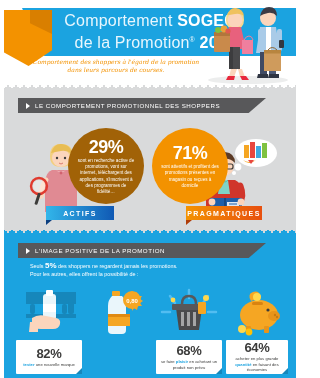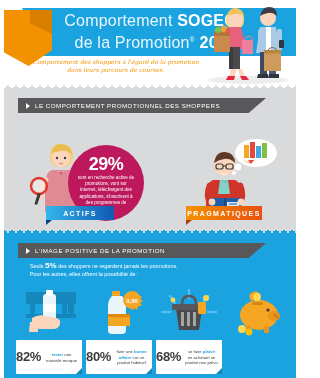--- a/index.html
+++ b/index.html
@@ -89,21 +89,21 @@
   #sec1 { left: 18px; top: 98px; width: 248px; }
   #sec2 { left: 18px; top: 243px; width: 248px; }
 
   
   .circle {
     position: absolute; border-radius: 50%;
     display: flex; flex-direction: column;
     align-items: center; justify-content: center;
     text-align: center; color: #ffffff;
   }
-  #circle-blue { left: 68px; top: 145px; width: 76px; height: 76px; background: #be185d; }
+  #circle-blue { left: 68px; top: 128px; width: 76px; height: 76px; background: #a16207; }
   #circle-orange { left: 152px; top: 128px; width: 76px; height: 76px; background: #f39200; }
   .circ-pct { font-size: 18px; font-weight: 700; letter-spacing: -0.5px; line-height: 20px; }
   .circ-txt { font-size: 4.6px; line-height: 6.2px; padding: 0 9px; margin-top: 1px; }
 
   
   .cat-banner {
     position: absolute; height: 14px;
     display: flex; align-items: center; justify-content: center;
   }
   .cat-label { color: #ffffff; font-size: 7px; font-weight: 700; letter-spacing: 1.4px; }
@@ -136,21 +136,21 @@
   .blue-intro {
     position: absolute; left: 30px; top: 262px; width: 240px;
     color: #ffffff; font-size: 5.4px; line-height: 8px;
   }
   .blue-intro .big { font-size: 8px; font-weight: 700; }
 
   
   .stat-card {
     position: absolute; top: 340px; height: 34px;
     background: #ffffff;
-    display: flex; 
+    display: flex; flex-direction: column;
     align-items: center; justify-content: center;
     text-align: center;
     border-radius: 1px;
   }
   .stat-card::after {
     content: ""; position: absolute; right: 0; bottom: 0;
     width: 6px; height: 6px; background: #1687bb;
     clip-path: polygon(100% 0, 100% 100%, 0 100%);
   }
   .stat-pct { font-size: 13px; font-weight: 700; color: #3c3c3b; letter-spacing: -0.3px; line-height: 14px; }
@@ -297,20 +297,24 @@
     <rect x="28" y="62" width="2" height="20" fill="#174a85"></rect>
     <rect x="31" y="66" width="12" height="12" fill="#ffffff" opacity="0.85"></rect>
     <path d="M33 68 h8 M33 71 h8 M33 74 h5" stroke="#1f5fa8" stroke-width="1"></path>
     <circle cx="16" cy="66" r="3.4" fill="#fbd5bc"></circle>
     <circle cx="45" cy="66" r="3.4" fill="#fbd5bc"></circle>
   </svg>
 
   <div class="circle" id="circle-blue">
     <div class="circ-pct">29%</div>
     <div class="circ-txt">sont en recherche active de promotions, vont sur internet, téléchargent des applications, s'inscrivent à des programmes de fidélité…</div>
+  </div>
+  <div class="circle" id="circle-orange">
+    <div class="circ-pct">71%</div>
+    <div class="circ-txt">sont attentifs et profitent des promotions présentes en magasin ou reçues à domicile</div>
   </div>
 
   <div class="cat-banner" id="cat-actifs">
     <span class="cat-label">ACTIFS</span>
   </div>
   <div id="cat-actifs-fold"></div>
 
   <div class="cat-banner" id="cat-prag">
     <span class="cat-label">PRAGMATIQUES</span>
   </div>
@@ -382,27 +386,27 @@
     <circle cx="25" cy="9" r="4" fill="#ffd84d"></circle>
     <circle cx="10" cy="41" r="4" fill="#ffd84d"></circle>
     <circle cx="17" cy="44" r="3.4" fill="#ffc107"></circle>
   </svg>
 
   <div class="stat-card" id="stat-1">
     <div class="stat-pct">82%</div>
     <div class="stat-desc"><span></span><span class="hl">tester</span><span> une nouvelle marque</span></div>
   </div>
 
-  <div class="stat-card" id="stat-2">
-    <div class="stat-pct">80%</div>
-    <div class="stat-desc"><span>faire une </span><span class="hl">bonne affaire</span><span> sur un produit habituel</span></div>
-  </div>
 
   <div class="stat-card" id="stat-3">
     <div class="stat-pct">68%</div>
     <div class="stat-desc"><span>se faire </span><span class="hl">plaisir</span><span> en achetant un produit non prévu</span></div>
   </div>
 
+  <div class="stat-card" id="stat-4">
+    <div class="stat-pct">64%</div>
+    <div class="stat-desc"><span>acheter en plus grande </span><span class="hl">quantité</span><span> en faisant des économies</span></div>
+  </div>
 
   <div class="side-edge" id="edge-l"></div>
   <div class="side-edge" id="edge-r"></div>
 
 </div>
 
 </body></html>

